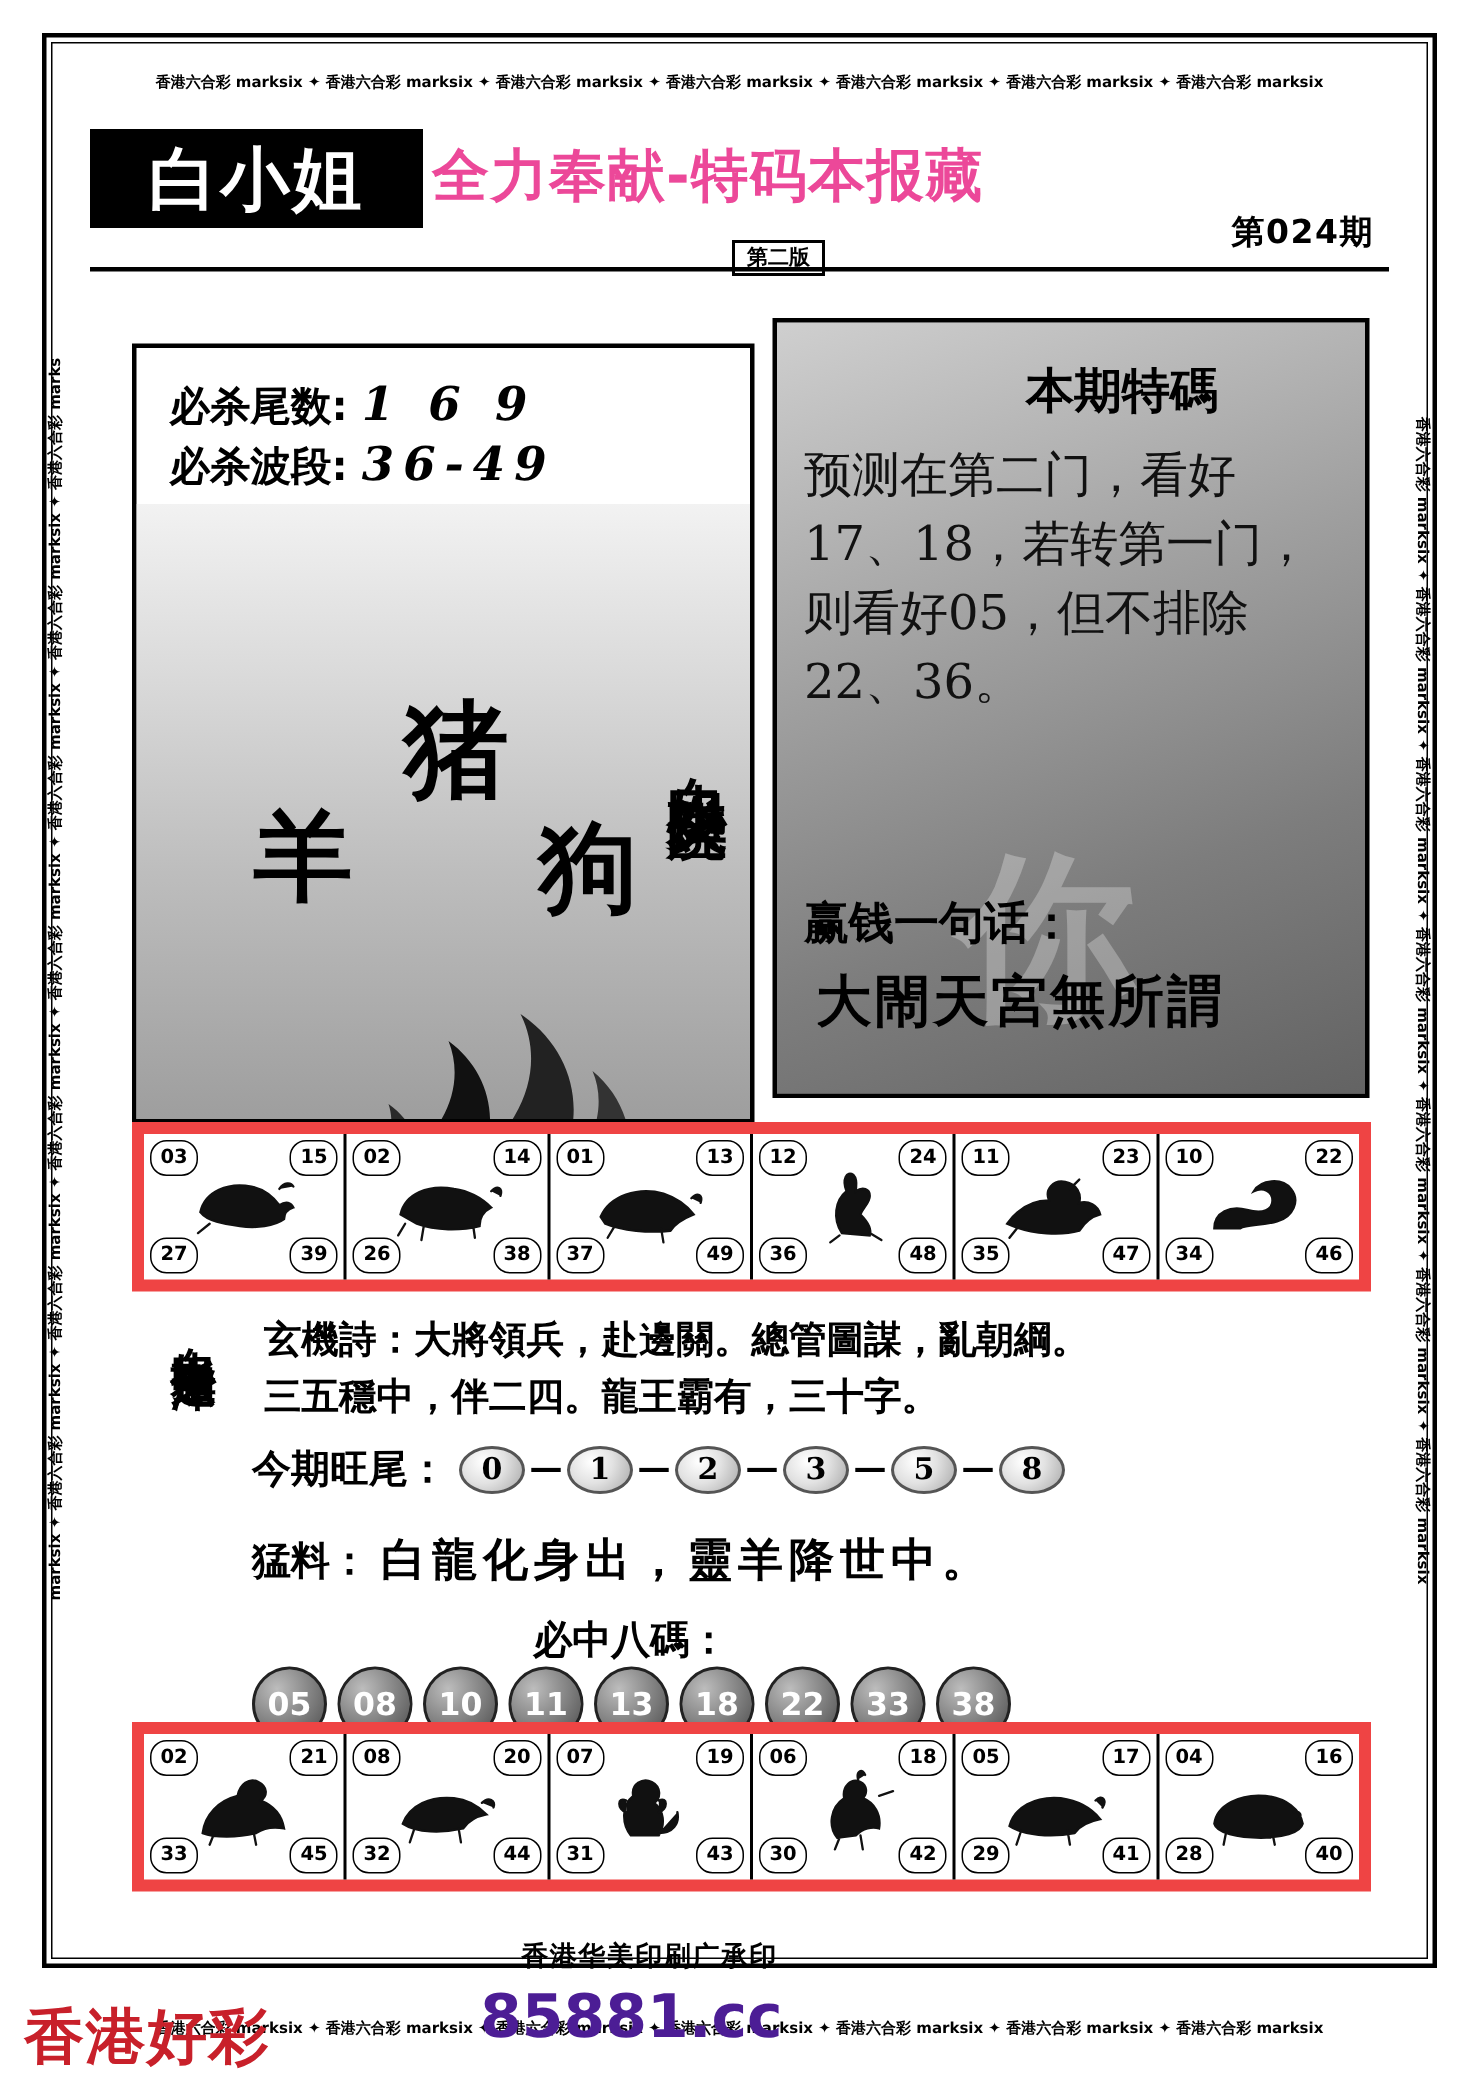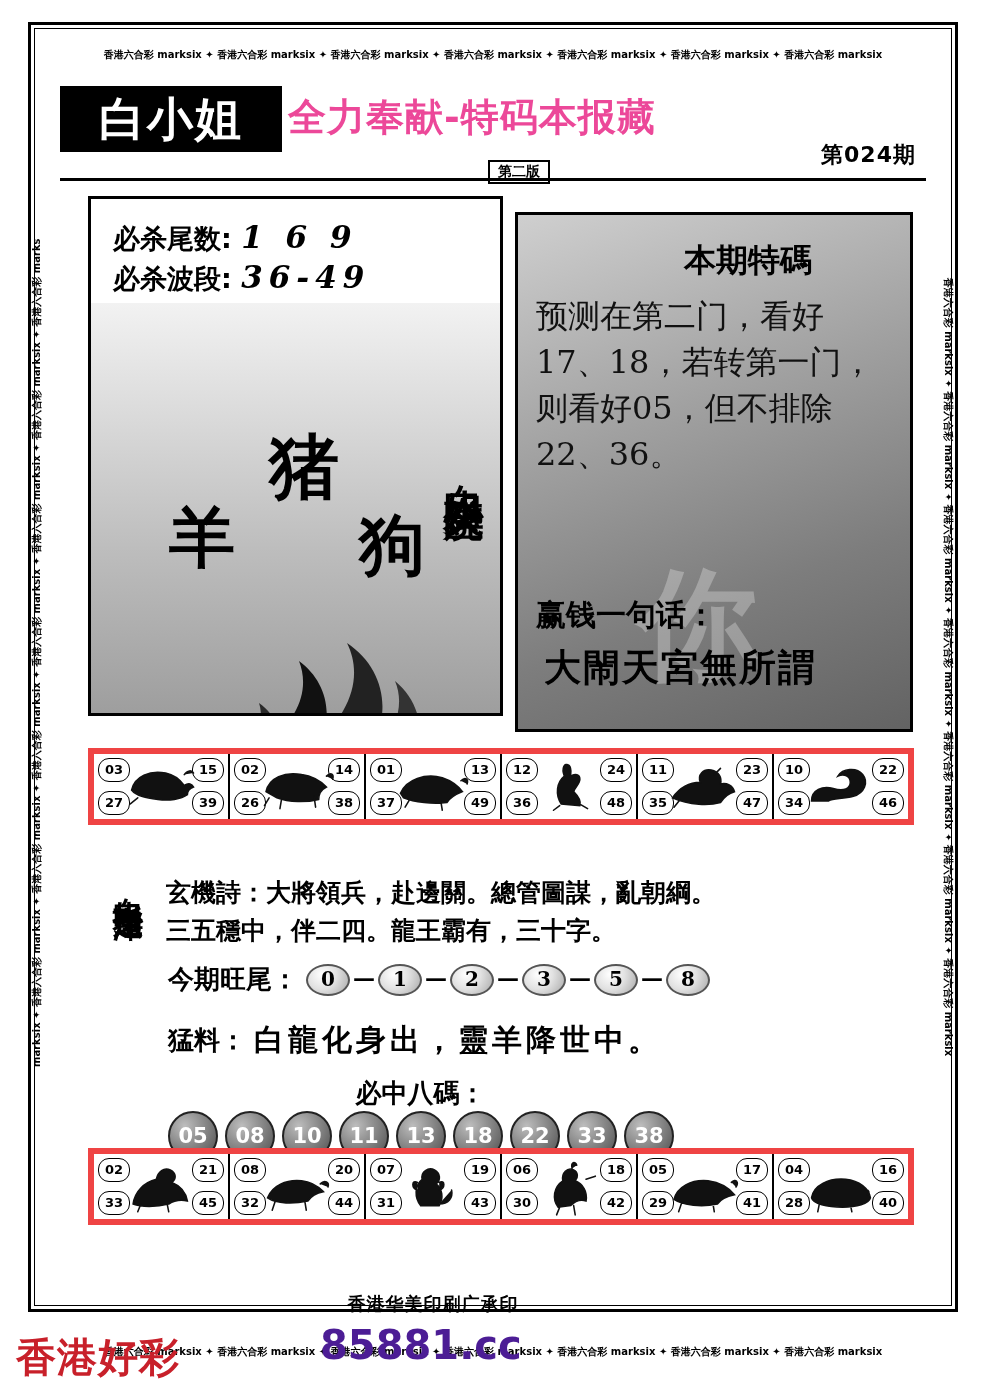--- a/index.html
+++ b/index.html
@@ -20,21 +20,21 @@
   
   .titlebar{position:absolute;left:60px;top:78px;width:866px;height:110px;}
   .logo-box{position:absolute;left:0;top:8px;width:222px;height:66px;background:#000;}
   .logo-text{position:absolute;left:8px;top:4px;width:206px;height:58px;color:#fff;font-family:"DejaVu Sans",sans-serif;font-weight:bold;font-size:46px;line-height:58px;text-align:center;letter-spacing:2px;}
   .title-main{position:absolute;left:228px;top:2px;font-family:"DejaVu Sans",sans-serif;font-weight:bold;font-size:38px;line-height:74px;letter-spacing:1px;color:#ec4899;white-space:nowrap;}
   .issue{position:absolute;right:10px;top:62px;font-size:22px;font-weight:bold;letter-spacing:1px;}
   .edition{position:absolute;left:408px;top:82px;border:2px solid #000;padding:1px 8px;font-size:14px;font-weight:bold;background:#fff;margin-left:20px;}
   .rule-under{position:absolute;left:0;top:100px;width:866px;height:3px;background:#000;}
 
   
-  .left-panel{position:absolute;left:88px;top:196px;width:415px;height:520px;border:3px solid #000;background:#fff;box-sizing:border-box;overflow:hidden;}
+  .left-panel{position:absolute;left:88px;top:229px;width:415px;height:520px;border:3px solid #000;background:#fff;box-sizing:border-box;overflow:hidden;}
   .kill-line{position:absolute;font-weight:bold;font-size:27px;white-space:nowrap;}
   .kill-line .num{font-family:"DejaVu Serif","Liberation Serif",serif;font-style:italic;font-size:31px;letter-spacing:6px;}
   .kl1{left:22px;top:20px;}
   .kl2{left:22px;top:60px;}
   .grad{position:absolute;left:0;top:104px;width:409px;height:410px;background:linear-gradient(180deg,#f2f2f2 0%,#d8d8d8 30%,#bdbdbd 60%,#9e9e9e 100%);}
   .zod{position:absolute;font-weight:bold;color:#000;font-family:"DejaVu Sans",sans-serif;}
   .z-zhu{left:178px;top:118px;font-size:70px;}
   .z-yang{left:78px;top:190px;font-size:66px;}
   .z-gou{left:268px;top:198px;font-size:66px;}
   .vert-label{position:absolute;right:10px;top:150px;width:56px;text-align:center;font-size:40px;font-weight:bold;line-height:52px;writing-mode:vertical-rl;letter-spacing:4px;}
@@ -42,36 +42,36 @@
 
   
   .right-panel{position:absolute;left:515px;top:212px;width:398px;height:520px;border:3px solid #000;box-sizing:border-box;background:linear-gradient(160deg,#cfcfcf 0%,#9f9f9f 40%,#7d7d7d 70%,#636363 100%);overflow:hidden;}
   .rp-title{position:absolute;left:0;top:24px;width:460px;text-align:center;font-size:32px;font-weight:bold;color:#000;}
   .rp-body{position:absolute;left:18px;top:78px;width:356px;font-family:"DejaVu Serif","Liberation Serif",serif;font-size:32px;line-height:46px;color:#111;text-align:left;}
   .rp-sub{position:absolute;left:18px;top:380px;width:360px;font-size:30px;font-weight:bold;color:#000;}
   .rp-slogan{position:absolute;left:26px;top:428px;width:352px;font-size:37px;font-weight:bold;color:#000;letter-spacing:2px;}
   .ghost{position:absolute;left:120px;top:330px;font-size:120px;color:rgba(255,255,255,.28);font-weight:bold;font-family:"DejaVu Serif",serif;}
 
   
-  .zstrip{position:absolute;left:88px;width:826px;height:77px;border:6px solid #ef4444;box-sizing:border-box;display:flex;background:#fff;}
+  .zstrip{position:absolute;left:88px;width:826px;height:113px;border:8px solid #ef4444;box-sizing:border-box;display:flex;background:#fff;}
   .zstrip.top{top:748px;}
   .zstrip.bot{top:1148px;}
   .zcell{flex:1;border-right:2px solid #000;position:relative;}
   .zcell:last-child{border-right:none;}
   .zn{position:absolute;width:30px;height:22px;border:1px solid #000;border-radius:11px;font-size:13px;font-weight:bold;text-align:center;line-height:22px;background:#fff;}
   .zn.tl{left:4px;top:4px;}
   .zn.tr{right:4px;top:4px;}
   .zn.bl{left:4px;bottom:4px;}
   .zn.br{right:4px;bottom:4px;text-align:center;}
   .zimg{position:absolute;left:50%;top:50%;transform:translate(-50%,-50%);width:96px;height:62px;}
 
   
   .midblock{position:absolute;left:88px;top:868px;width:826px;height:270px;}
   .side-vert{position:absolute;left:4px;top:6px;width:56px;font-size:30px;font-weight:bold;line-height:40px;writing-mode:vertical-rl;letter-spacing:2px;}
-  .poem{position:absolute;left:78px;top:6px;width:740px;font-size:25px;font-weight:bold;line-height:38px;font-family:"DejaVu Sans",sans-serif;}
+  .poem{position:absolute;left:88px;top:6px;width:740px;font-size:25px;font-weight:bold;line-height:38px;font-family:"DejaVu Sans",sans-serif;}
   .row{position:absolute;left:80px;display:flex;align-items:center;}
   .row .lbl{font-size:26px;font-weight:bold;white-space:nowrap;margin-right:8px;}
   .r-tail{top:94px;}
   .r-hot{top:152px;}
   .r-eight{top:208px;flex-direction:column;}
   .ball{width:40px;height:28px;border-radius:50%;border:2px solid #555;background:radial-gradient(circle at 35% 30%,#fff 0%,#e2e2e2 45%,#a8a8a8 100%);display:inline-block;text-align:center;line-height:26px;font-size:20px;font-weight:bold;font-family:"DejaVu Serif",serif;}
   .dash{font-size:22px;font-weight:bold;margin:0 3px;}
   .bigtxt{font-size:30px;font-weight:bold;letter-spacing:4px;}
   .dball{width:46px;height:46px;border-radius:50%;background:radial-gradient(circle at 32% 28%,#bdbdbd 0%,#8e8e8e 40%,#4a4a4a 100%);border:2px solid #222;color:#fff;font-size:21px;font-weight:bold;text-align:center;line-height:46px;margin-right:7px;font-family:"DejaVu Sans",sans-serif;}
 

